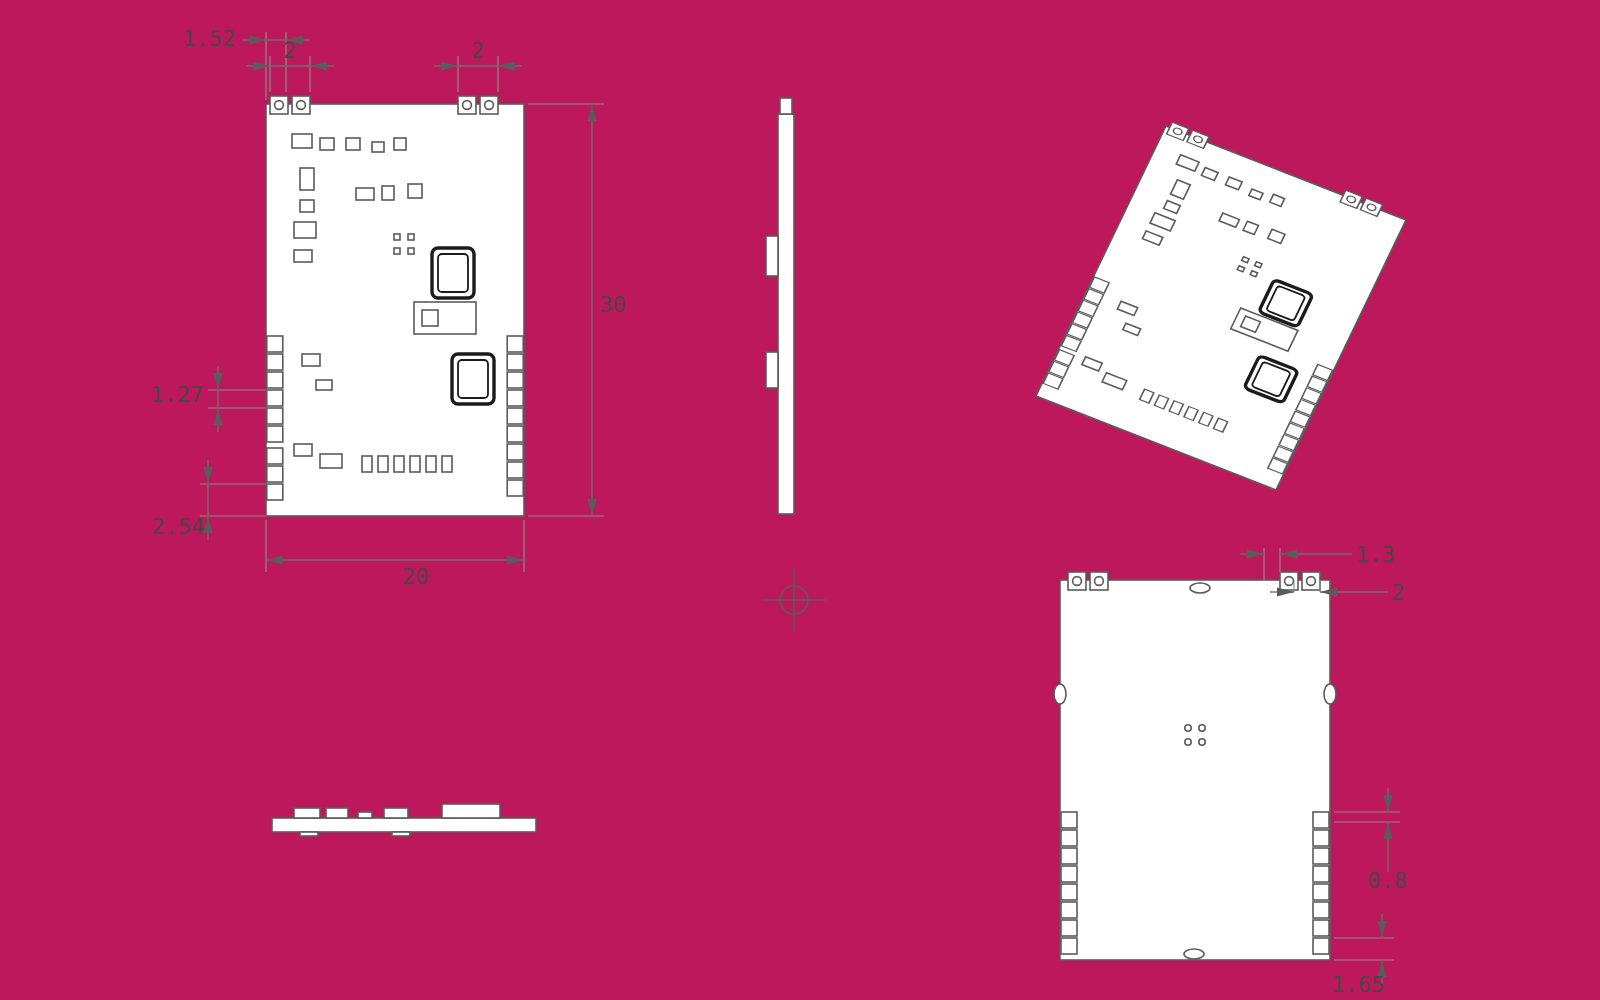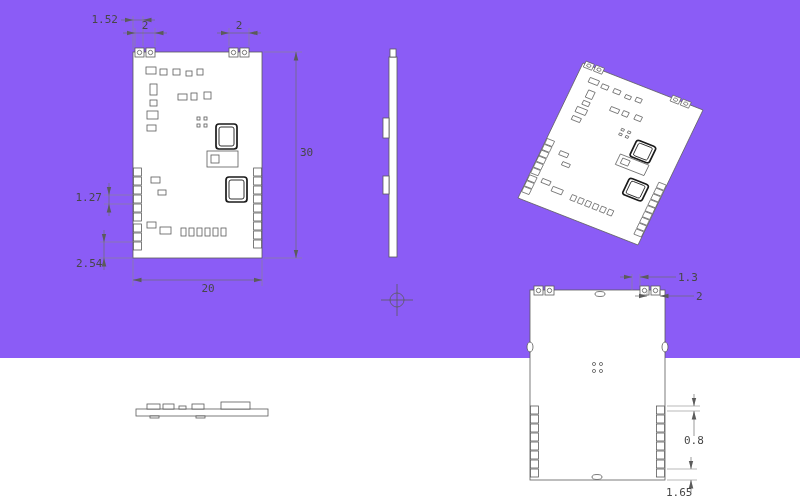--- a/index.html
+++ b/index.html
@@ -1,16 +1,16 @@
 <!DOCTYPE html>
 <html><head>
 <meta charset="utf-8">
 <style>
   html,body{margin:0;padding:0;background:#ffffff;width:800px;height:500px;overflow:hidden;}
-  #stage{position:relative;width:800px;height:358px;background:#8b5cf6;}
+  #stage{position:relative;width:800px;height:500px;background:#be185d;}
   svg{display:block;}
   svg text{font-family:"DejaVu Sans Mono","Liberation Mono",monospace;font-size:11px;fill:#474747;}
   .shape{stroke:#5b5b5b;stroke-width:0.8;fill:#ffffff;}
   .ln{stroke:#5b5b5b;stroke-width:0.8;fill:none;}
   .dim-ln{stroke:#6e6e6e;stroke-width:0.7;fill:none;}
   .ext-ln{stroke:#8a8a8a;stroke-width:0.6;fill:none;}
   .dark{stroke:#1b1b1b;stroke-width:1.7;fill:#ffffff;}
   .dark-in{stroke:#1b1b1b;stroke-width:0.9;fill:#ffffff;}
   #iso-g *{vector-effect:non-scaling-stroke;}
 </style>

